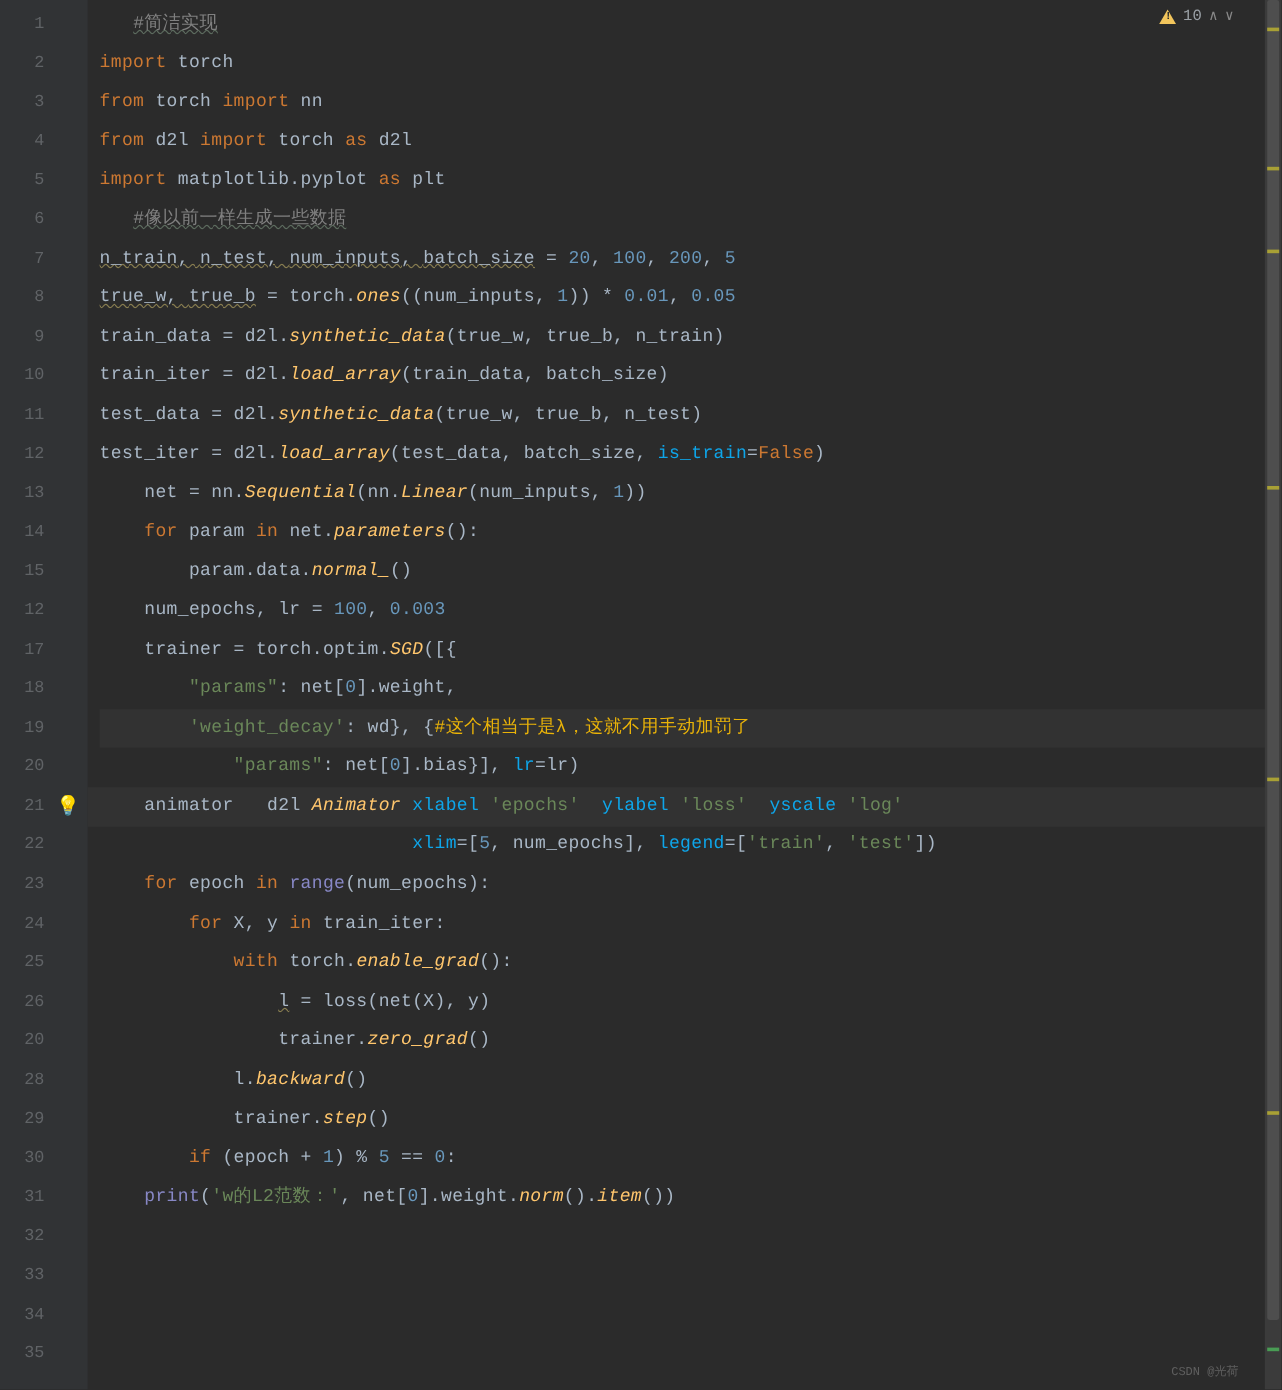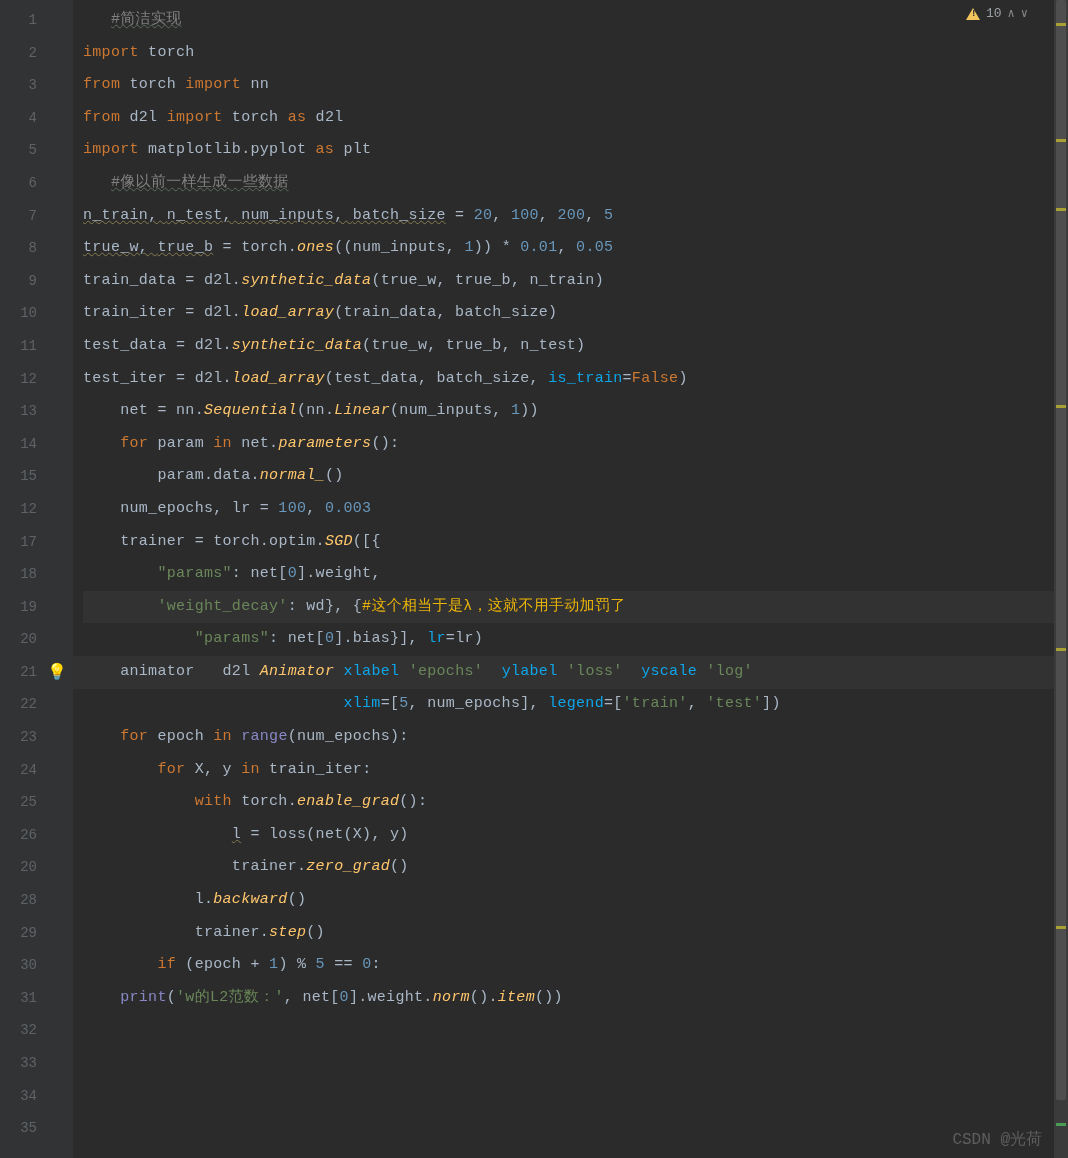--- a/index.html
+++ b/index.html
@@ -117,23 +117,23 @@
   top: 0; left: 2px; right: 2px;
   height: 95%;
   background: #4e4e4e;
   border-radius: 2px;
 }
 .sb-mark { position: absolute; left: 2px; right: 2px; height: 3px; }
 .sb-y { background: #a8a035; }
 .sb-g { background: #499c54; }
 .watermark {
   position: absolute;
-  right: 26px; bottom: 8px;
+  right: 36px; bottom: 8px;
   color: rgba(190,190,190,0.35);
-  font-size: 16px;
+  font-size: 10px;
   z-index: 6;
 }
 </style>
 </head>
 <body>
 
 <div class="editor">
   <div class="gutter" id="gutter">
       <div>1</div>
       <div>2</div>

